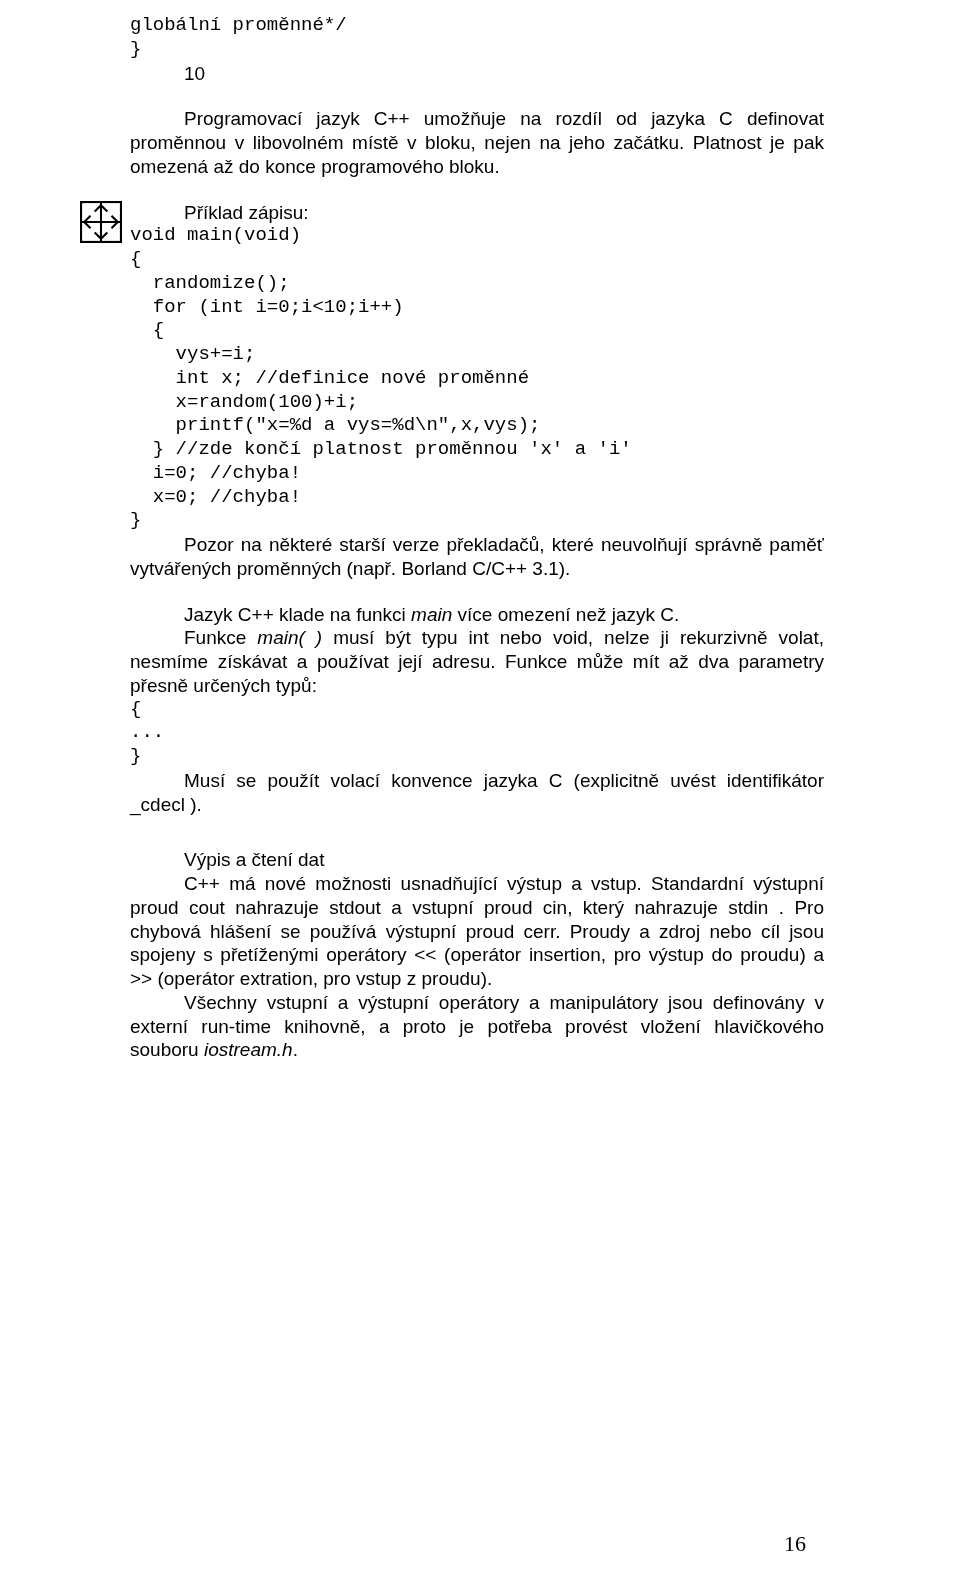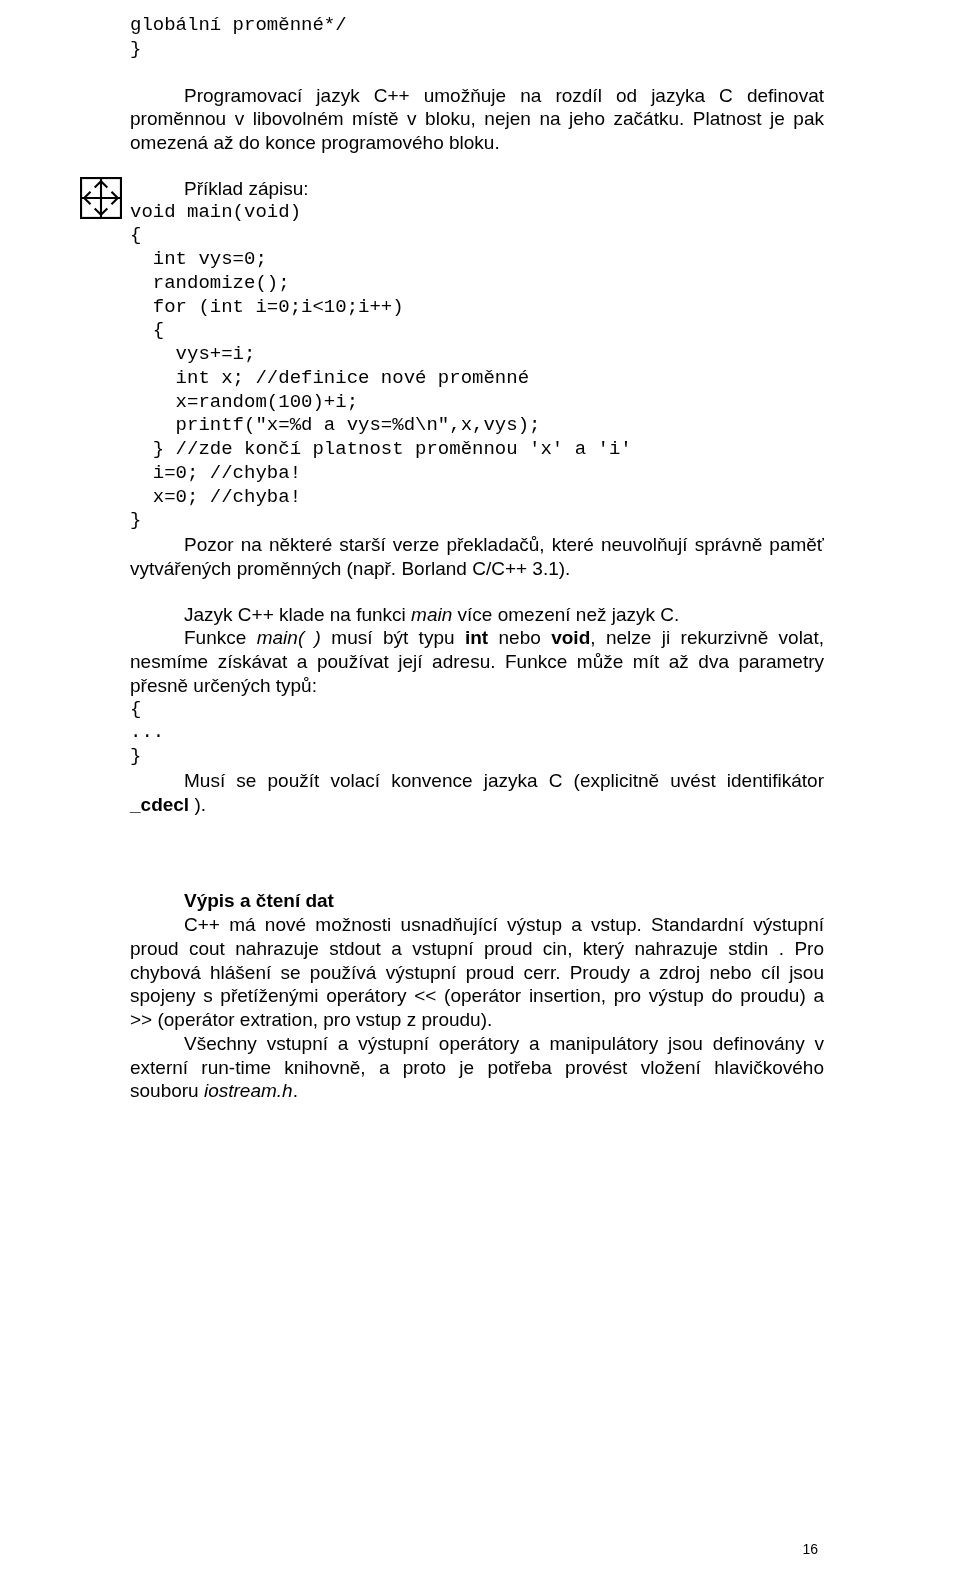--- a/index.html
+++ b/index.html
@@ -23,49 +23,50 @@
     line-height: 1.25;
     white-space: pre;
   }
   .prose {
     font-family: "Verdana", "Geneva", sans-serif;
     font-size: 19px;
     line-height: 1.25;
   }
   .indent1 { padding-left: 54px; }
   .justify { text-align: justify; }
-  .bold { font-weight: bold; margin-top: 41px; }
+  .bold { font-weight: normal; }
   .italic { font-style: italic; }
   .block { margin: 0; }
   .gap { height: 22px; }
   .gap-sm { height: 10px; }
   .icon-wrap {
     position: absolute;
     left: 80px;
     width: 42px;
     height: 42px;
   }
   .pagenum {
     position: absolute;
     bottom: 20px;
-    right: 106px;
-    font-family: Liberation Sans, sans-serif;
-    font-size: 14px;
+    right: 118px;
+    font-family: Liberation Serif, serif;
+    font-size: 22px;
   }
   span[data-bind] { display: inline; }
 </style>
 </head>
 <body>
 
 <div class="page">
 
   <div class="mono block" data-bind="code_top_1">globální proměnné*/</div>
   <div class="mono block" data-bind="code_top_2">}</div>
 
   <div class="indent1">
+    <div class="prose block" data-bind="out_2">10</div>
   </div>
 
   <div class="gap"></div>
 
   <div class="prose justify indent1" style="padding-left:0;">
     <span style="display:inline-block; width:54px;"></span><span data-bind="para1_a">Programovací  jazyk C++  umožňuje  na  rozdíl  od  jazyka  C definovat  proměnnou  v libovolném  místě v bloku,  nejen  na  jeho začátku. Platnost je pak omezená až do konce programového bloku.</span>
   </div>
 
   <div class="gap"></div>
 
@@ -81,21 +82,20 @@
       <line x1="4" y1="20" x2="10" y2="14" stroke="#000000" stroke-width="2"></line>
       <line x1="4" y1="20" x2="10" y2="26" stroke="#000000" stroke-width="2"></line>
       <line x1="36" y1="20" x2="30" y2="14" stroke="#000000" stroke-width="2"></line>
       <line x1="36" y1="20" x2="30" y2="26" stroke="#000000" stroke-width="2"></line>
     </svg>
   </div>
 
   <div class="prose indent1" data-bind="example.label">Příklad zápisu:</div>
   <div class="mono block" data-bind="example.l1">void main(void)</div>
   <div class="mono block" data-bind="example.l2">{</div>
-  <div class="mono block" data-bind="example.l3">  int vys=0;</div>
   <div class="mono block" data-bind="example.l4">  randomize();</div>
   <div class="mono block" data-bind="example.l5">  for (int i=0;i&lt;10;i++)</div>
   <div class="mono block" data-bind="example.l6">  {</div>
   <div class="mono block" data-bind="example.l7">    vys+=i;</div>
   <div class="mono block" data-bind="example.l8">    int x; //definice nové proměnné</div>
   <div class="mono block" data-bind="example.l9">    x=random(100)+i;</div>
   <div class="mono block" data-bind="example.l10">    printf("x=%d a vys=%d\n",x,vys);</div>
   <div class="mono block" data-bind="example.l11">  } //zde končí platnost proměnnou 'x' a 'i'</div>
   <div class="mono block" data-bind="example.l12">  i=0; //chyba!</div>
   <div class="mono block" data-bind="example.l13">  x=0; //chyba!</div>

